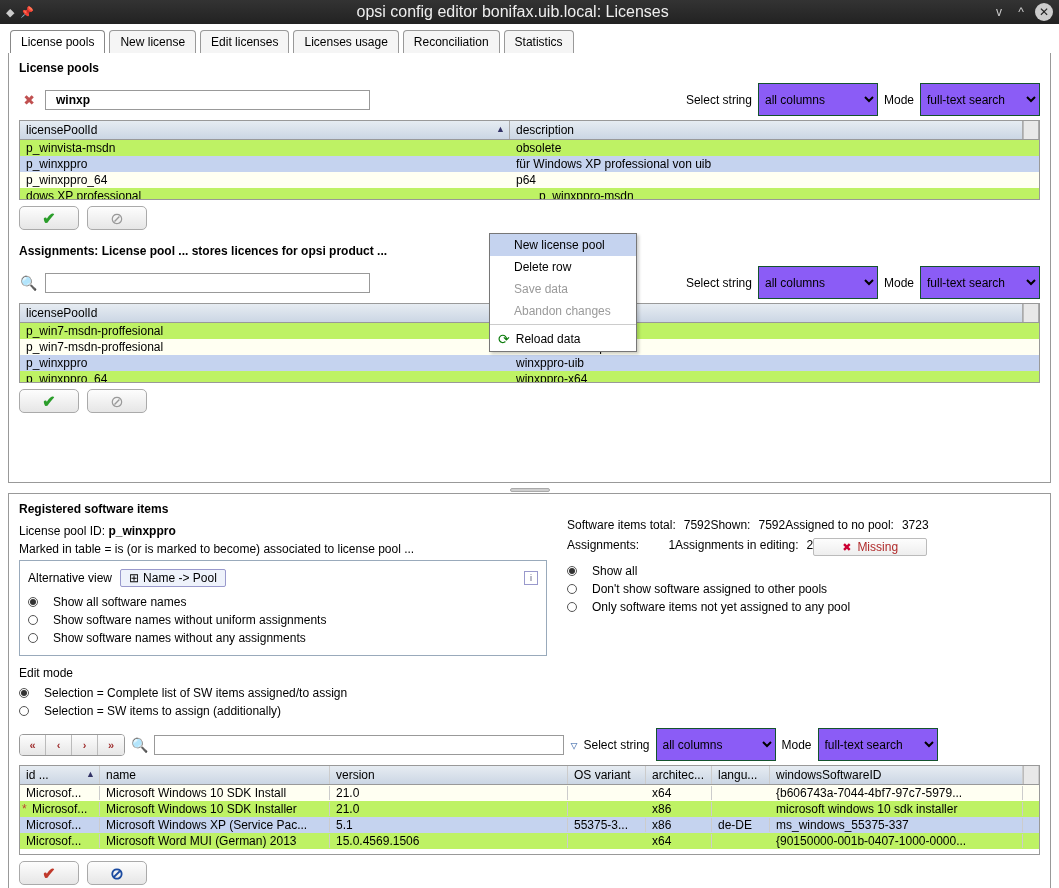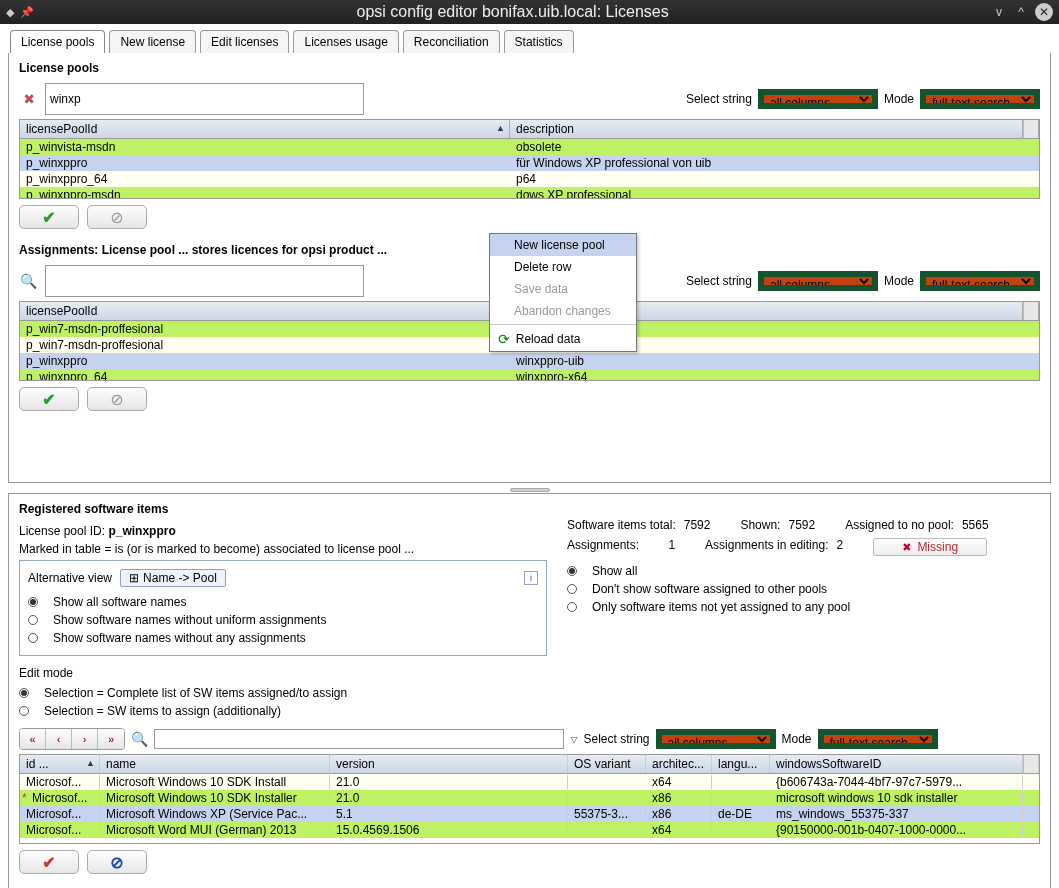--- a/index.html
+++ b/index.html
@@ -12,24 +12,24 @@
   .wc.circle { background:#ccc; color:#222; border-radius:50%; width:18px; height:18px;}
   .pin { color:#ccc; font-size:11px;}
   .tabbar { display:flex; padding:6px 10px 0 10px; gap:4px; }
   .tab { border:1px solid #999; border-bottom:none; padding:4px 10px; background:#f5f5f5; border-radius:4px 4px 0 0; cursor:pointer;}
   .tab.active { background:#fff; font-weight:normal; border-color:#888;}
   .panel { border:1px solid #999; margin:0 8px; padding:8px 10px 10px 10px; background:#fff;}
   .panel.top { border-top:none; height:430px; position:relative;}
   .panel h3 { font-weight:bold; font-size:12px; margin-bottom:8px;}
   .filterrow { display:flex; align-items:center; gap:6px; margin-bottom:4px;}
   .filterrow .ficon { width:20px; text-align:center; color:#C05050; font-size:14px;}
-  .filterrow input[type=text] { flex:1; border:1px solid #999; height:32px; padding:0 4px; max-width:512px;}
+  .filterrow input[type=text] { flex:1; border:1px solid #999; height:20px; padding:0 10px; max-width:512px;font-weight:bold;}
   .filterrow .spacer { flex:1;}
   .lbl { white-space:nowrap; }
-  select { border:6px solid #14532d; height:20px; background:#c2410c; padding:0 2px; min-width:120px;}
+  select { border:1px solid #14532d; height:33px; background:#8b5cf6; padding:0 2px; min-width:120px;}
   .tablewrap { border:1px solid #999; height:80px; overflow:hidden; position:relative; margin-top:2px;}
   .thead { display:flex; background:linear-gradient(#e6ecf2,#cbd6e4); border-bottom:1px solid #999;}
   .th { padding:2px 6px; border-right:1px solid #aaa; position:relative;}
   .th .sort { position:absolute; right:4px; top:3px; font-size:9px; color:#336;}
   .tbody { }
   .tr { display:flex; height:16px; align-items:center;}
   .td { padding:0 6px; overflow:hidden; white-space:nowrap; text-overflow:ellipsis;}
   .col-lic { width:490px;}
   .col-desc { flex:1;}
   .tr.even { background:#fffff2;}
@@ -48,21 +48,21 @@
   .ctxitem.disabled { color:#9a9a9a;}
   .ctxsep { border-top:1px solid #ccc; margin:2px 0;}
   .ctxitem.reload { display:flex; align-items:center; gap:6px; padding-left:8px;}
   .reloadicon { color:#0a7a0a; font-size:14px;}
   .splitter { height:6px; margin:4px 0 0 0; display:flex; justify-content:center; align-items:center;}
   .splitter .handle { width:40px; height:4px; background:#cfcfcf; border:1px solid #aaa; border-radius:2px;}
   .panel.bottom { height:408px; overflow:hidden;}
   .cols2 { display:flex; gap:20px;}
   .leftcol { width:528px;}
   .rightcol { flex:1;}
-  .statrow { display:flex; gap:30px; font-size:12px; margin-bottom:6px;}
+  .statrow { display:flex; font-size:12px; margin-bottom:6px;}
   .statrow .item { display:flex; gap:8px;}
   .statrow .item b { font-weight:normal;}
   .missingbtn { border:1px solid #bbb; background:linear-gradient(#fdfdfd,#eee); padding:1px 28px; color:#b02a2a; display:inline-flex; align-items:center; gap:6px; cursor:pointer; border-radius:2px;}
   .missingbtn .mic { color:#c03; font-size:11px;}
   .radiolist { list-style:none; margin-top:4px;}
   .radiolist li { display:flex; align-items:center; gap:15px; padding:2px 0;}
   .radio { width:10px; height:10px; border:1px solid #555; border-radius:50%; display:inline-block;}
   .radio.checked::after { content:""; display:block; width:6px; height:6px; background:#333; border-radius:50%; margin:1px;}
   .altview { border:1px solid #9ab; padding:8px; margin-top:4px;}
   .altview .avhead { display:flex; align-items:center; gap:8px; margin-bottom:6px;}
@@ -135,22 +135,22 @@
           <div class="td col-lic">p_winxppro</div>
           <div class="td col-desc">                                      für Windows XP professional von uib</div>
           <div class="td scrollcol"></div>
         </div>
       <div class="tr even">
           <div class="td col-lic">p_winxppro_64</div>
           <div class="td col-desc">                            p64</div>
           <div class="td scrollcol"></div>
         </div>
       <div class="tr odd">
+          <div class="td col-desc">                            dows XP professional</div>
           <div class="td col-lic">p_winxppro-msdn</div>
-          <div class="td col-desc">                            dows XP professional</div>
           <div class="td scrollcol"></div>
         </div>
     </div>
   </div>
   <div class="btnrow">
     <div class="iconbtn green">✔</div>
     <div class="iconbtn grey">⊘</div>
   </div>
 
   <div class="ctxmenu">
@@ -268,21 +268,21 @@
         <div class="item">
             <span>Software items total:</span> 
             <span>7592</span>
           </div>
         <div class="item">
             <span>Shown:</span> 
             <span>7592</span>
           </div>
         <div class="item">
             <span>Assigned to no pool:</span> 
-            <span>5565</span>
+            <span>3723</span>
           </div>
       </div>
       <div class="statrow">
         <div class="item"><span>Assignments:</span> &nbsp;&nbsp;&nbsp;&nbsp;<b>1</b></div>
         <div class="item">
             <span>Assignments in editing:</span> 
             <b>2</b>
           </div>
         <span class="missingbtn">
             <span class="mic">✖</span>

